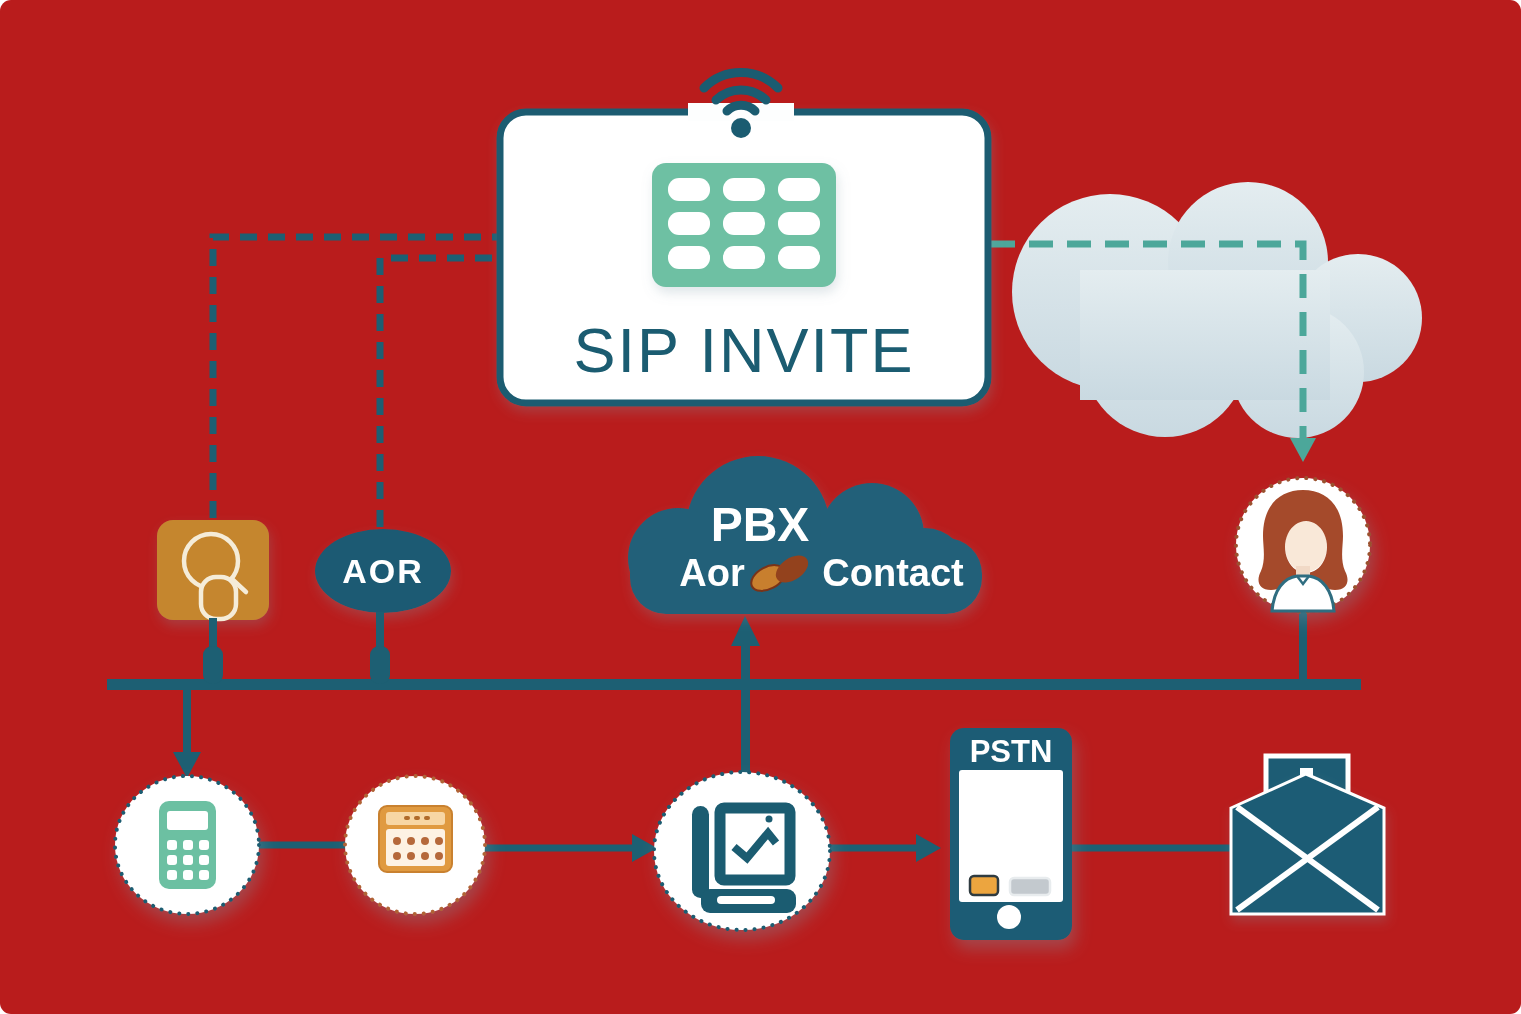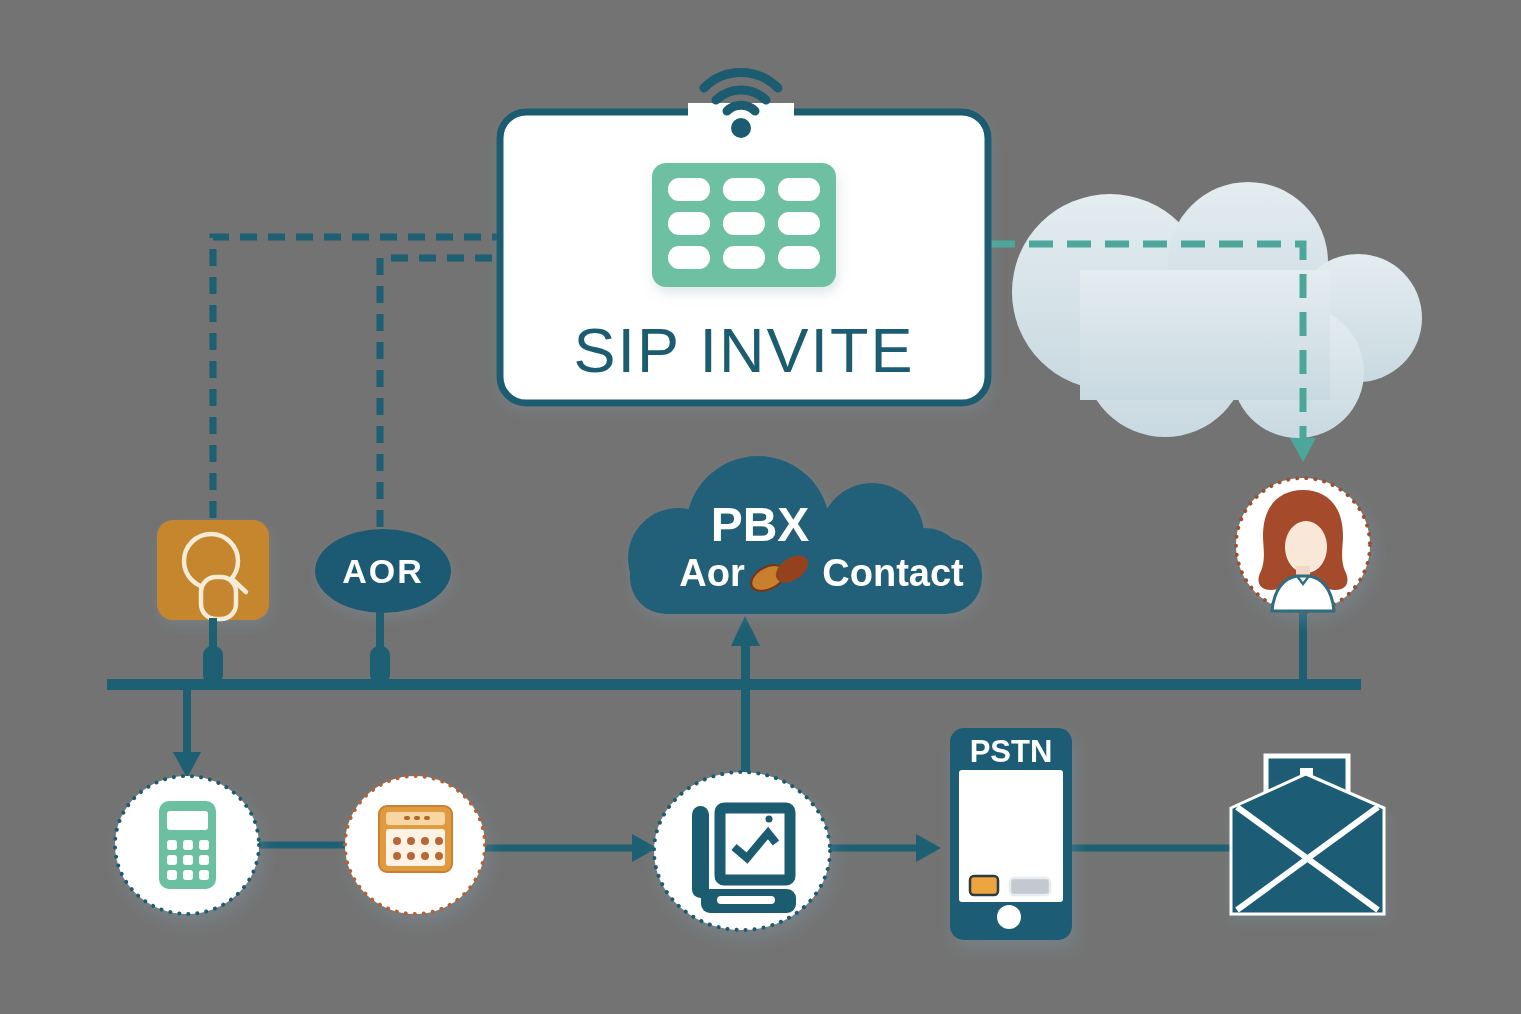--- a/index.html
+++ b/index.html
@@ -1,18 +1,19 @@
 <!DOCTYPE html>
 <html><head>
 <meta charset="utf-8">
 <style>
   html,body{margin:0;padding:0;background:#ffffff;}
   #stage{
-    position:relative;width:1521px;height:1014px;background:#737373;overflow:hidden;
+    position:relative;width:1521px;height:1014px;background:#b91c1c;overflow:hidden;
     font-family:"Liberation Sans",sans-serif;
+    border-radius:11px;
   }
   svg text{font-family:"Liberation Sans",sans-serif;}
 </style>
 </head>
 <body>
 
 <div id="stage">
 <svg width="1521" height="1014" viewBox="0 0 1521 1014">
   <defs>
     <linearGradient id="gcloud" x1="0" y1="0" x2="0" y2="1">

